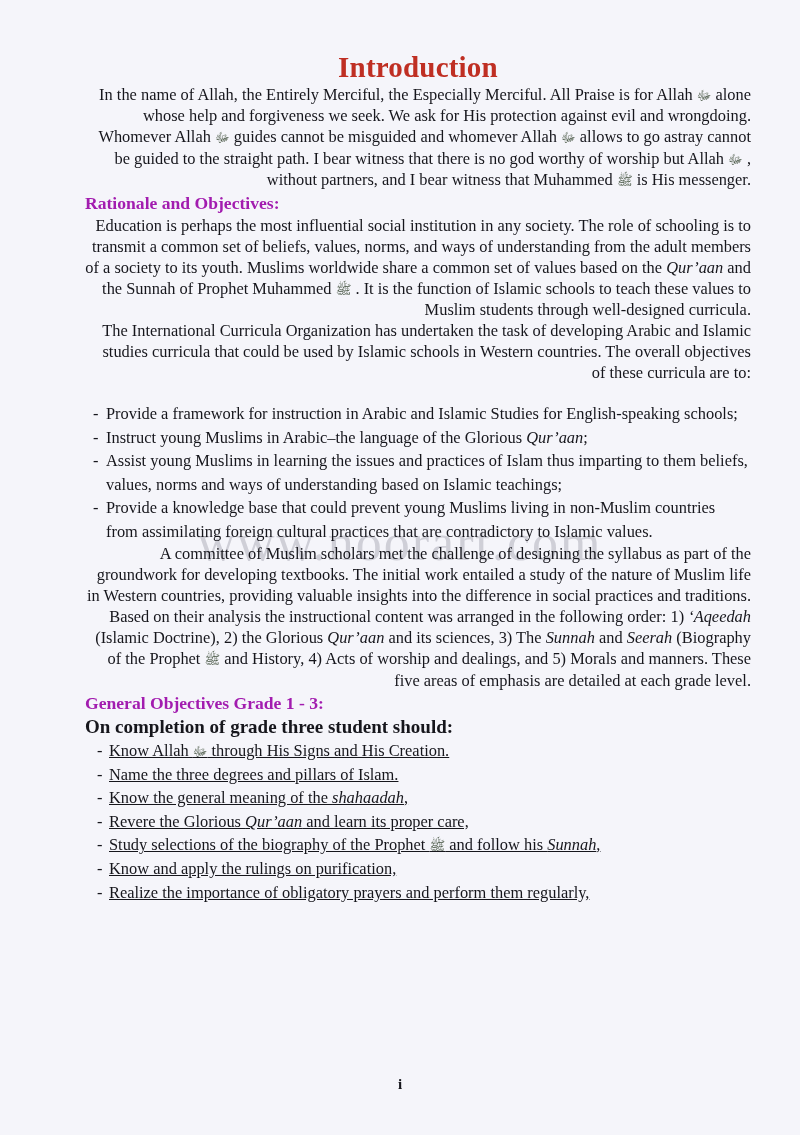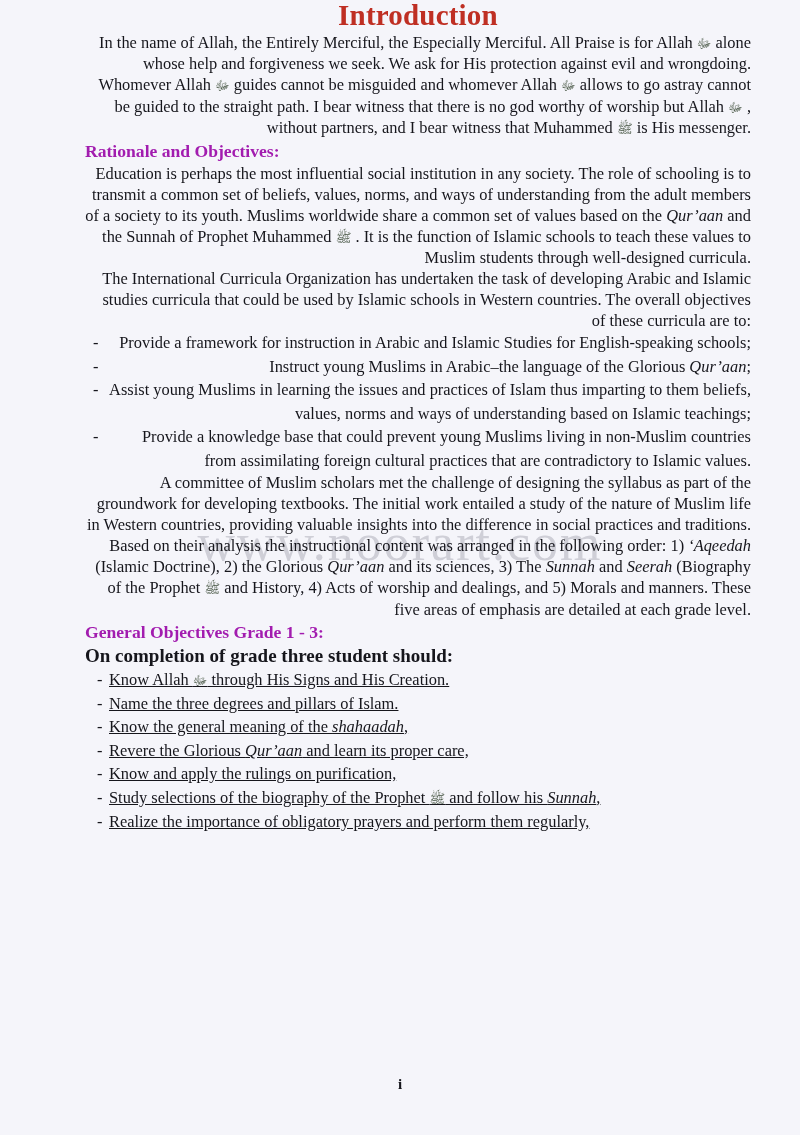--- a/index.html
+++ b/index.html
@@ -47,20 +47,21 @@
   .content {
     position: absolute;
     left: 85px;
     top: 0;
     width: 666px;
     z-index: 2;
   }
 
   .doc-title {
     margin: 0;
+    padding-top: 52px;
     text-align: center;
     color: #bf2f23;
     font-size: 29px;
     font-weight: bold;
     letter-spacing: 0.2px;
     line-height: 1.1;
   }
 
   p.body-par {
     margin: 0;
@@ -106,22 +107,22 @@
     padding-left: 20px;
   }
   ul.dash-list li::before {
     content: "-";
     position: absolute;
     left: 7px;
     top: 0;
   }
 
   ul.list-objectives {
+    margin-top: 19px;
     padding-left: 1px;
-    text-align: right;
   }
   ul.list-objectives li { margin-bottom: 0px; }
 
   ul.list-grade {
     margin-top: 1px;
     padding-left: 5px;
     text-decoration: underline;
   }
   ul.list-grade li { padding-left: 19px; }
 
@@ -176,22 +177,22 @@
     <p class="body-par par-committee"><span>A committee of Muslim scholars met the challenge of designing the syllabus as part of the groundwork for developing textbooks. The initial work entailed a study of the nature of Muslim life in Western countries, providing valuable insights into the difference in social practices and traditions. Based on their analysis the instructional content was arranged in the following order: 1) </span><i>‘Aqeedah</i><span> (Islamic  Doctrine), 2) the Glorious </span><i>Qur’aan</i><span> and its sciences, 3) The </span><i>Sunnah</i><span> and </span><i>Seerah</i><span> (Biography of the Prophet </span><span class="hon">ﷺ</span><span> and History, 4) Acts of worship and dealings, and 5) Morals and manners. These five areas of emphasis are detailed at each grade level.</span></p>
 
     <h2 class="section-head sec-general">General Objectives Grade 1 - 3:</h2>
     <div class="subhead">On completion of grade three student should:</div>
 
     <ul class="dash-list list-grade">
       <li><span>Know Allah </span><span class="hon">ﷻ</span><span> through His Signs and His Creation.</span></li>
       <li><span>Name the three degrees and pillars of Islam.</span></li>
       <li><span>Know the general meaning of the </span><i>shahaadah</i><span>,</span></li>
       <li><span>Revere the Glorious </span><i>Qur’aan</i><span> and learn its proper care,</span></li>
+      <li><span>Study selections of the biography of the Prophet </span><span class="hon">ﷺ</span><span> and follow his </span><i>Sunnah</i><span>,</span></li>
       <li><span>Know and apply the rulings on purification,</span></li>
-      <li><span>Study selections of the biography of the Prophet </span><span class="hon">ﷺ</span><span> and follow his </span><i>Sunnah</i><span>,</span></li>
       <li><span>Realize the importance of obligatory prayers and perform them regularly,</span></li>
     </ul>
 
   </div>
 
   <div class="page-number">i</div>
 
 </div>
 
 </body></html>

